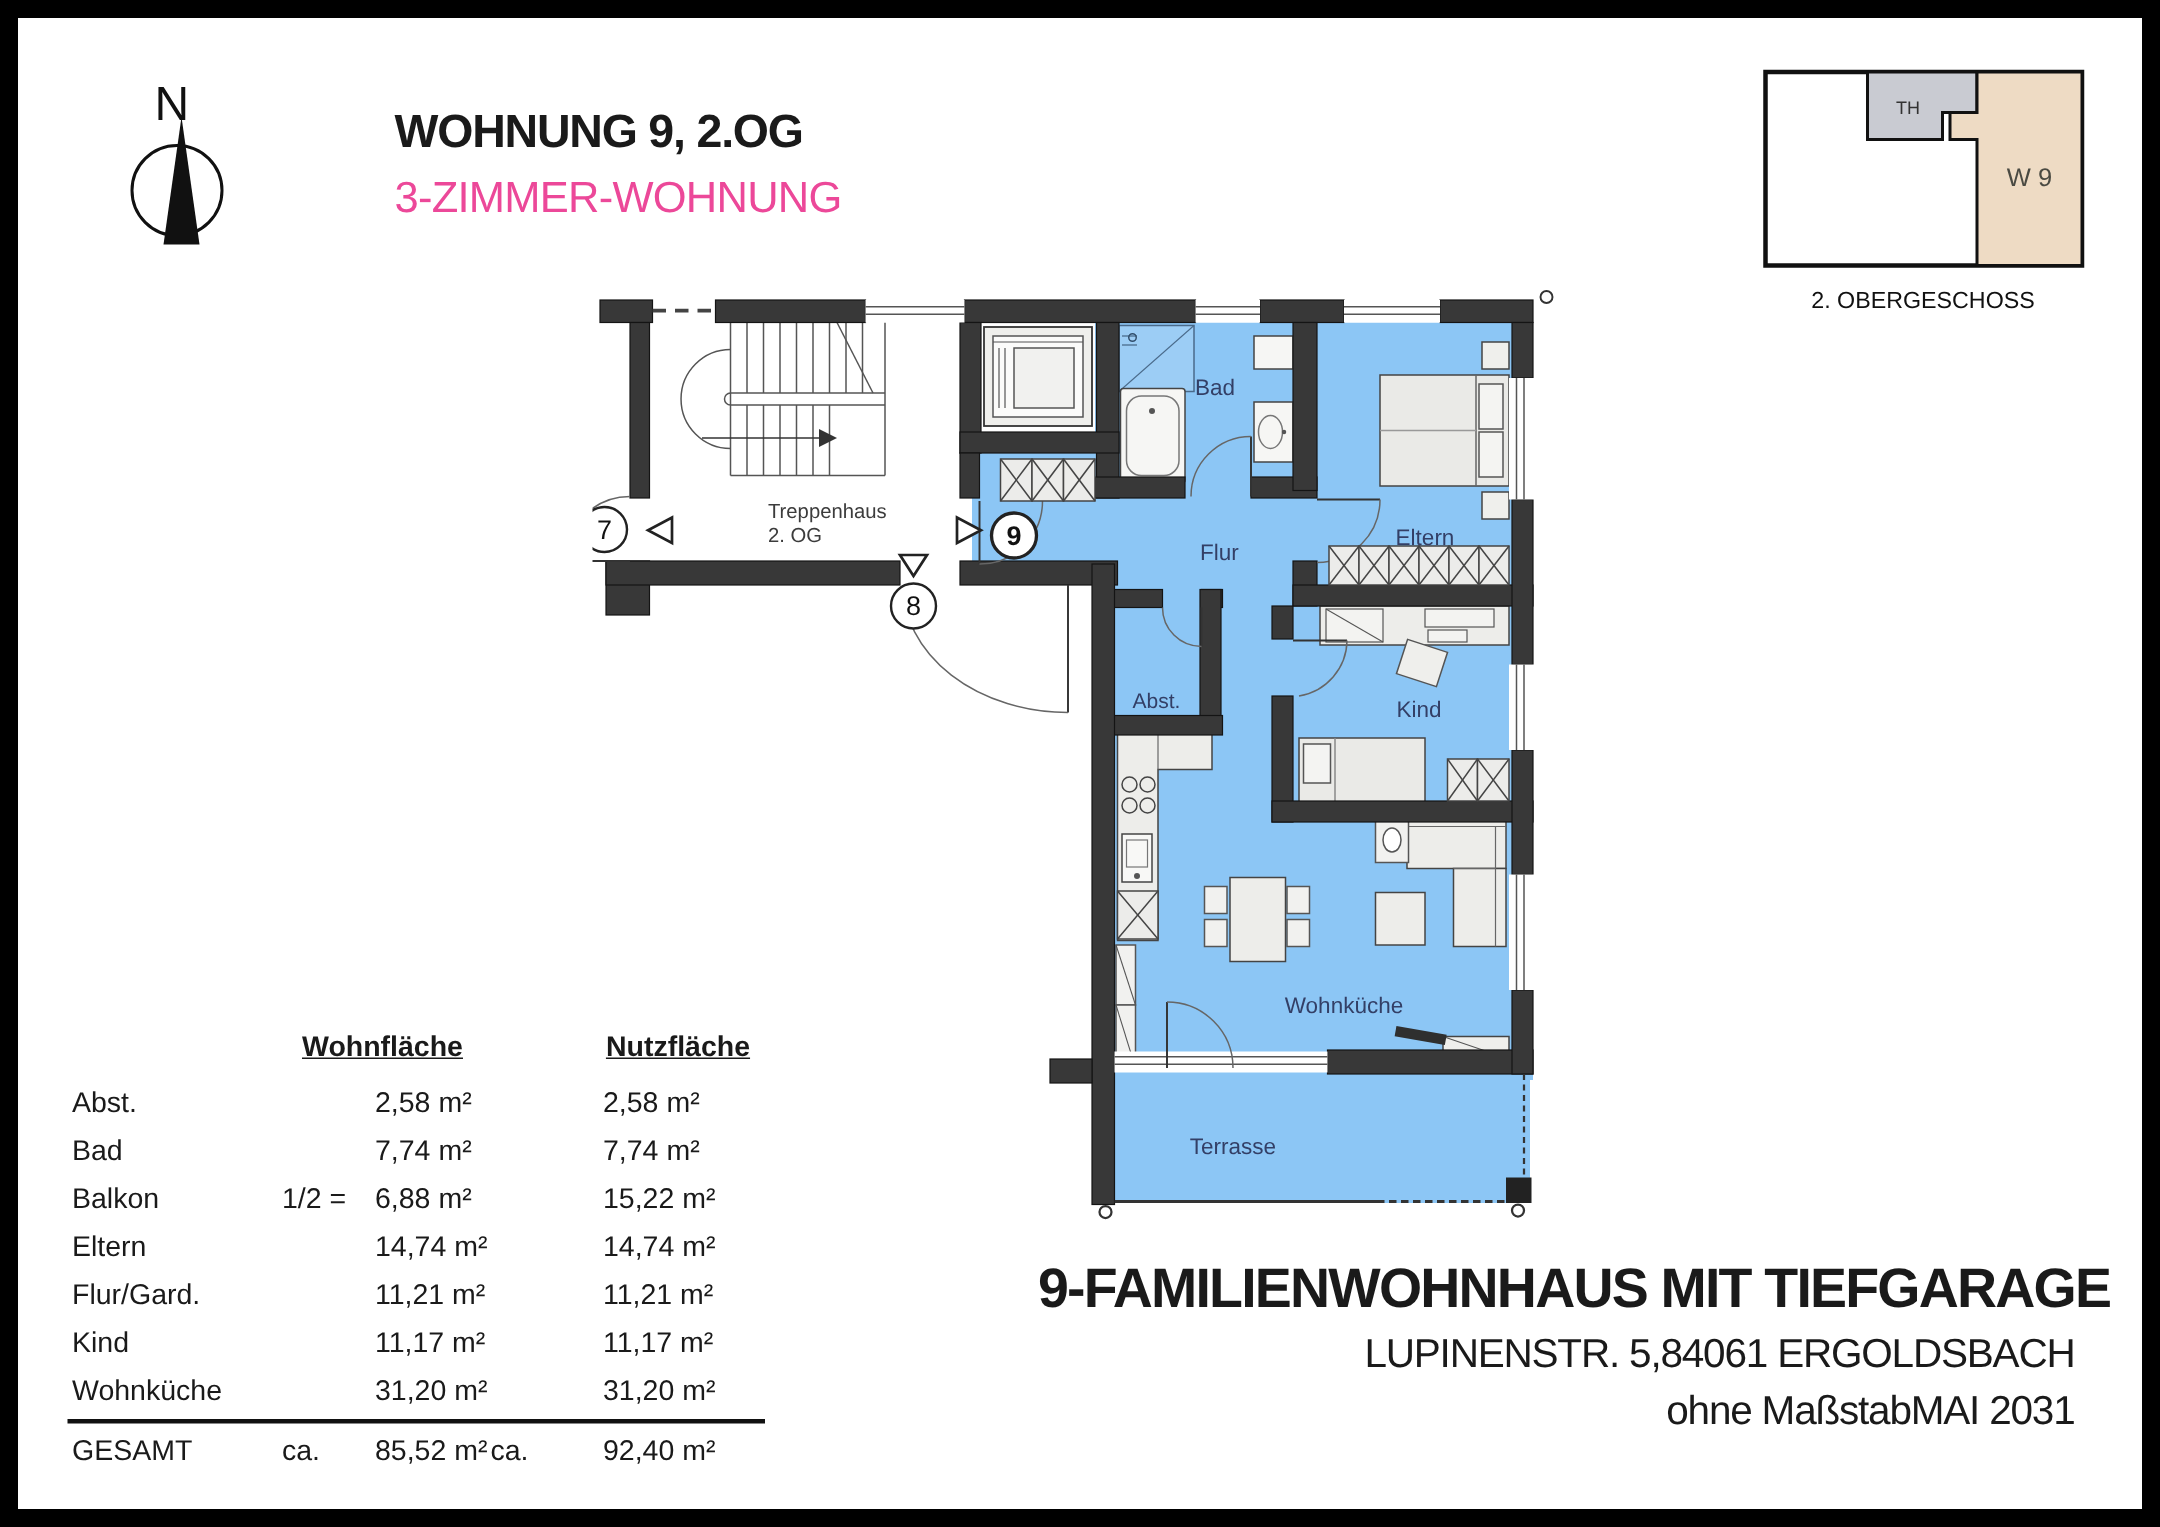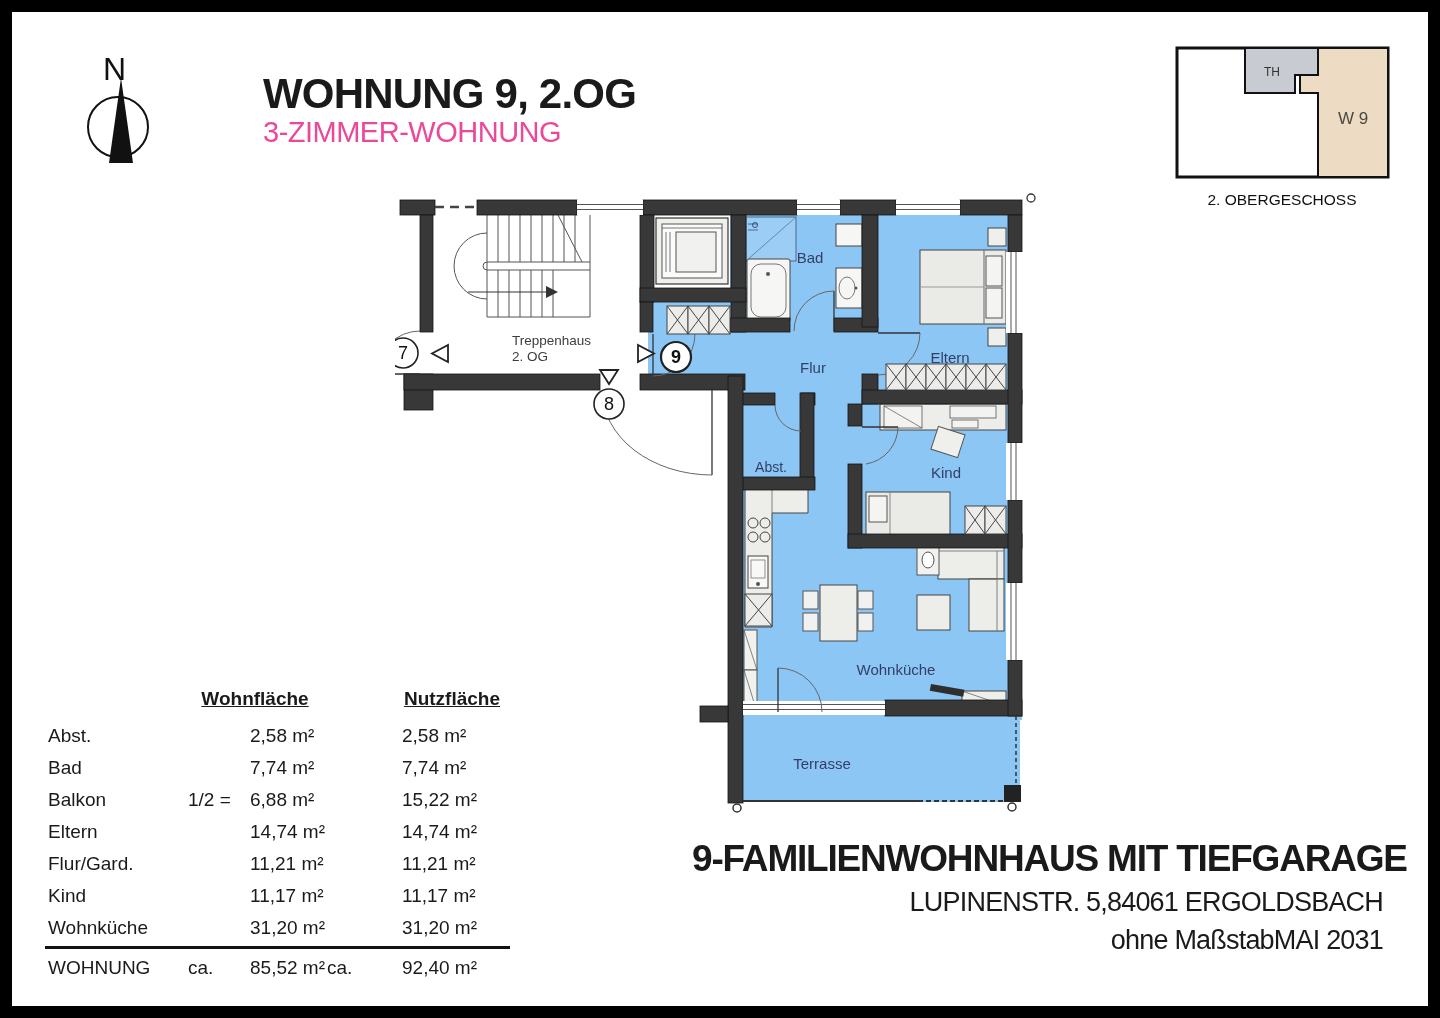--- a/index.html
+++ b/index.html
@@ -1,21 +1,21 @@
 <!DOCTYPE html>
 <html><head>
 <meta charset="utf-8">
 <style>
   html,body{margin:0;padding:0;background:#e8e8e8;}
   .sheet{position:relative;width:1440px;height:1018px;background:#ffffff;overflow:hidden;
          font-family:"Liberation Sans",sans-serif;color:#1a1a1a;}
   .frame{position:absolute;inset:0;border:12px solid #000;pointer-events:none;z-index:50;}
   .abs{position:absolute;}
   
-  .title1{left:263px;top:70px;font-size:42px;font-weight:bold;letter-spacing:-0.8px;}
+  .title1{left:263px;top:70px;font-size:31px;font-weight:bold;letter-spacing:-0.8px;}
   .title2{left:263px;top:116px;font-size:29px;letter-spacing:-0.5px;color:#ec4899;}
   
   
   .area-table{left:48px;top:686px;width:462px;font-size:19px;}
   .ath{position:absolute;top:2px;font-weight:bold;text-align:center;text-decoration:underline;}
   .ath1{left:127px;width:160px;}
   .ath2{left:324px;width:160px;}
   .atrows{position:absolute;top:34px;left:0;width:449px;}
   .atrow{display:grid;grid-template-columns:140px 62px 77px 75px 95px;height:32px;align-items:center;}
   .c-l{text-align:left;}
@@ -405,21 +405,21 @@
       <div class="atrow">
         <span class="c-l">Wohnküche</span>
           <span class="c-r"></span>
           <span class="c-r">31,20 m²</span>
           <span></span>
           <span class="c-r">31,20 m²</span>
       </div>
     </div>
     <div class="atline"></div>
     <div class="attotal atrow">
-      <span class="c-l">WOHNUNG</span>
+      <span class="c-l">GESAMT</span>
       <span class="c-r">ca.</span>
       <span class="c-r">85,52 m²</span>
       <span class="c-r">ca.</span>
       <span class="c-r">92,40 m²</span>
     </div>
   </div>
 
   <div class="abs project">
     <div class="ptitle">9-FAMILIENWOHNHAUS MIT TIEFGARAGE</div>
     <div class="prow">

